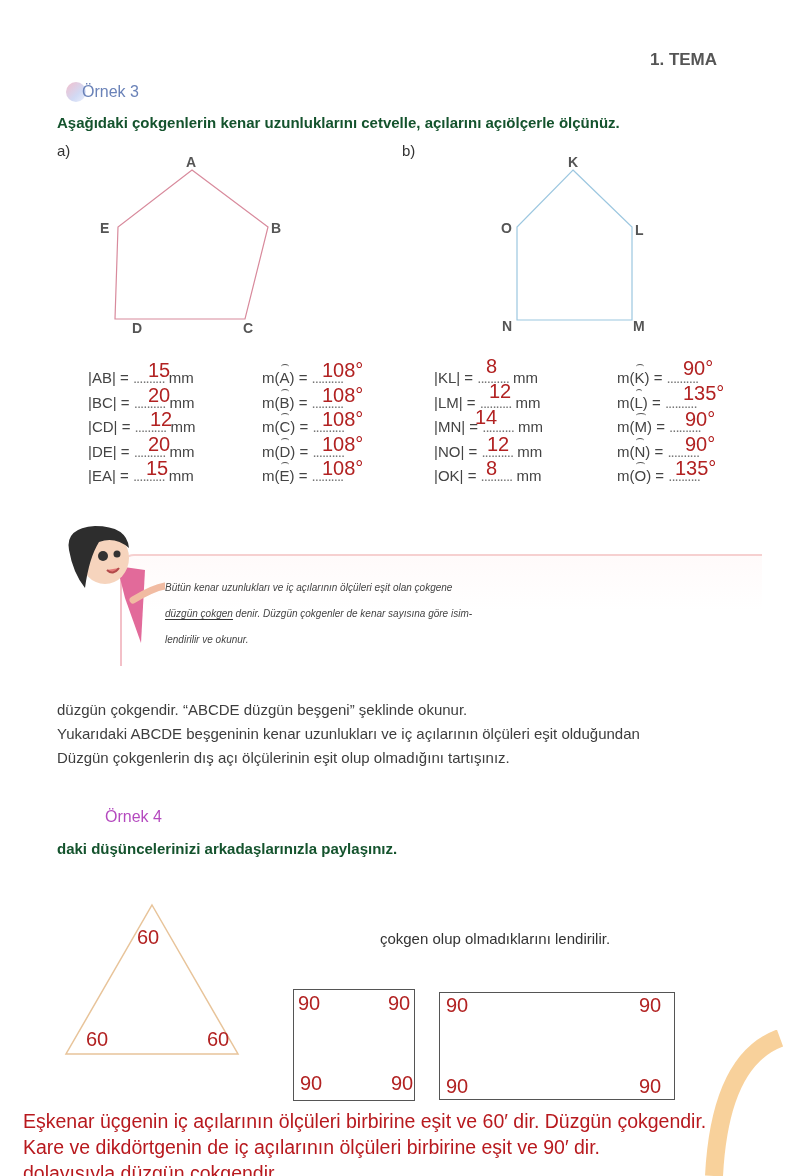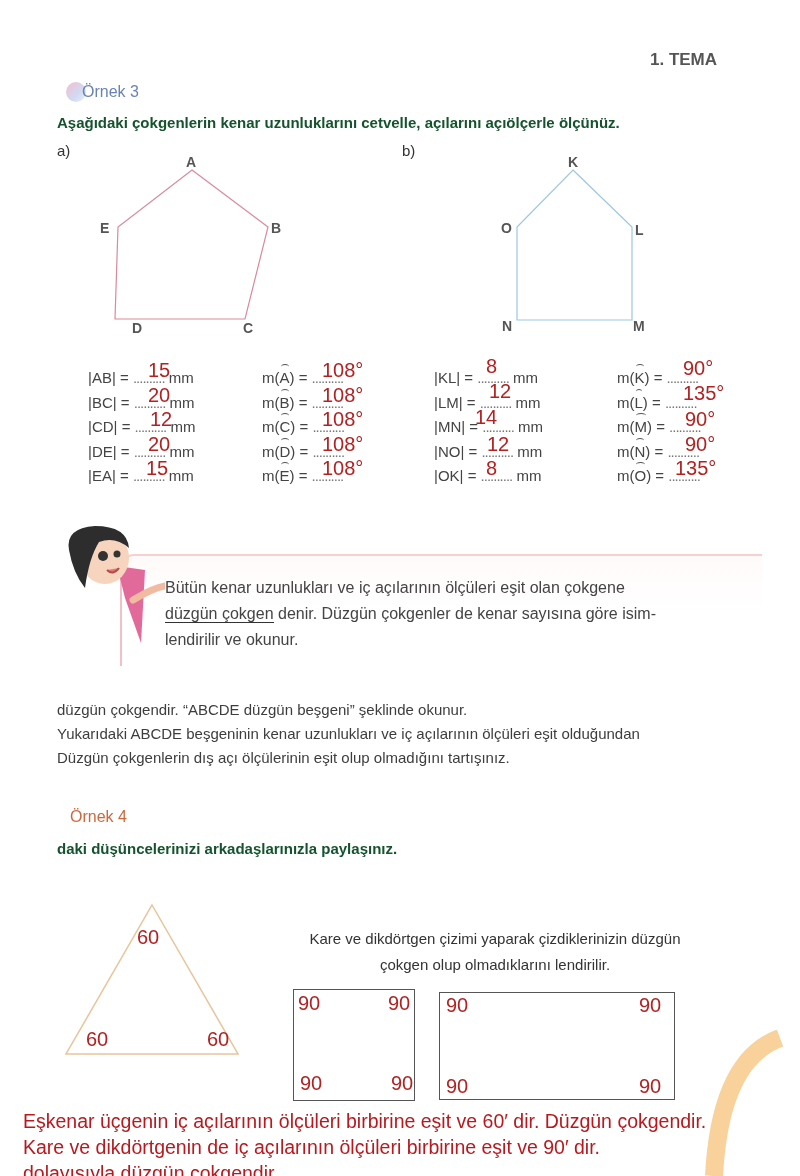--- a/index.html
+++ b/index.html
@@ -11,21 +11,21 @@
     }
     .abs { position: absolute; }
     .tema { left: 650px; top: 50px; font-size: 17px; font-weight: bold; color: #555; }
     .ornek-badge { display: flex; align-items: center; }
     .ornek-swirl {
       width: 20px; height: 20px; border-radius: 50%;
       background: linear-gradient(135deg, #f1b3c3 0%, #c9d3f2 60%, #e6ecfb 100%);
       margin-right: -10px; opacity: 0.85;
     }
     .ornek-label { font-size: 16px; color: #6a82b8; position: relative; z-index: 1; padding-left: 6px; }
-    .ornek4 .ornek-label { color: #c2410c; opacity: .8; }
+    .ornek4 .ornek-label { color: #a21caf; opacity: .8; margin-left: 35px; }
     .instruction { font-size: 15px; font-weight: bold; color: #14532d; }
     .part-label { font-size: 15px; color: #333; }
     svg text { font-family: "Liberation Sans", sans-serif; font-weight: bold; fill: #555; font-size: 14px; }
     .meas { font-size: 15px; color: #444; line-height: 24.5px; }
     .meas-row { position: relative; height: 24.5px; white-space: nowrap; }
     .dots { color: #777; letter-spacing: -1px; }
     .ans {
       position: absolute; color: #b22222; font-size: 20px; top: -8px;
       font-family: "Liberation Sans", sans-serif;
     }
@@ -34,21 +34,21 @@
       content: ""; position: absolute; left: 1px; right: 1px; top: -2px; height: 5px;
       border-top: 1.2px solid #555; border-radius: 50% 50% 0 0;
     }
     .info-box {
       left: 120px; top: 554px; width: 640px; height: 110px;
       border-top: 2px solid #f6d0d0;
       border-left: 2px solid #f3c0c8;
       border-radius: 14px 0 0 0;
       background: linear-gradient(180deg, #fffafa 0%, #ffffff 50%);
     }
-    .info-text { left: 165px; top: 575px; width: 520px; font-size: 16px; line-height: 26px; color: #444; }
+    .info-text { left: 165px; top: 575px; width: 520px; font-size: 10px; line-height: 26px; color: #444; font-style: italic; }
     .underline { border-bottom: 1.5px solid #333; }
     .para { font-size: 15px; line-height: 24px; color: #3d3d3d; }
     .answer-text { font-size: 19.5px; color: #b8191e; line-height: 26px; }
     .num90 { position: absolute; color: #b22222; font-size: 20px; }
     .box { position: absolute; border: 1.5px solid #555; }
     .center-text { text-align: center; font-size: 15px; line-height: 26px; color: #333; }
   </style>
 </head>
 <body>
 
@@ -144,21 +144,20 @@
 </div>
 
 <svg class="abs" style="left:60px; top:900px;" width="190" height="160">
   <polygon points="92,5 178,154 6,154" fill="none" stroke="#e8c49a" stroke-width="1.5"></polygon>
 </svg>
 <span class="num90" style="left:137px; top:926px;">60</span>
 <span class="num90" style="left:86px; top:1028px;">60</span>
 <span class="num90" style="left:207px; top:1028px;">60</span>
 
 <div class="abs center-text" style="left:285px; top:926px; width:420px;">
-  <div>Kare ve dikdörtgen çizimi yaparak çizdiklerinizin düzgün</div>
   <div>çokgen olup olmadıklarını lendirilir.</div>
 </div>
 
 <div class="box" style="left:293px; top:989px; width:120px; height:110px;"></div>
 <span class="num90" style="left:298px; top:992px;">90</span>
 <span class="num90" style="left:388px; top:992px;">90</span>
 <span class="num90" style="left:300px; top:1072px;">90</span>
 <span class="num90" style="left:391px; top:1072px;">90</span>
 
 <div class="box" style="left:439px; top:992px; width:234px; height:106px;"></div>

